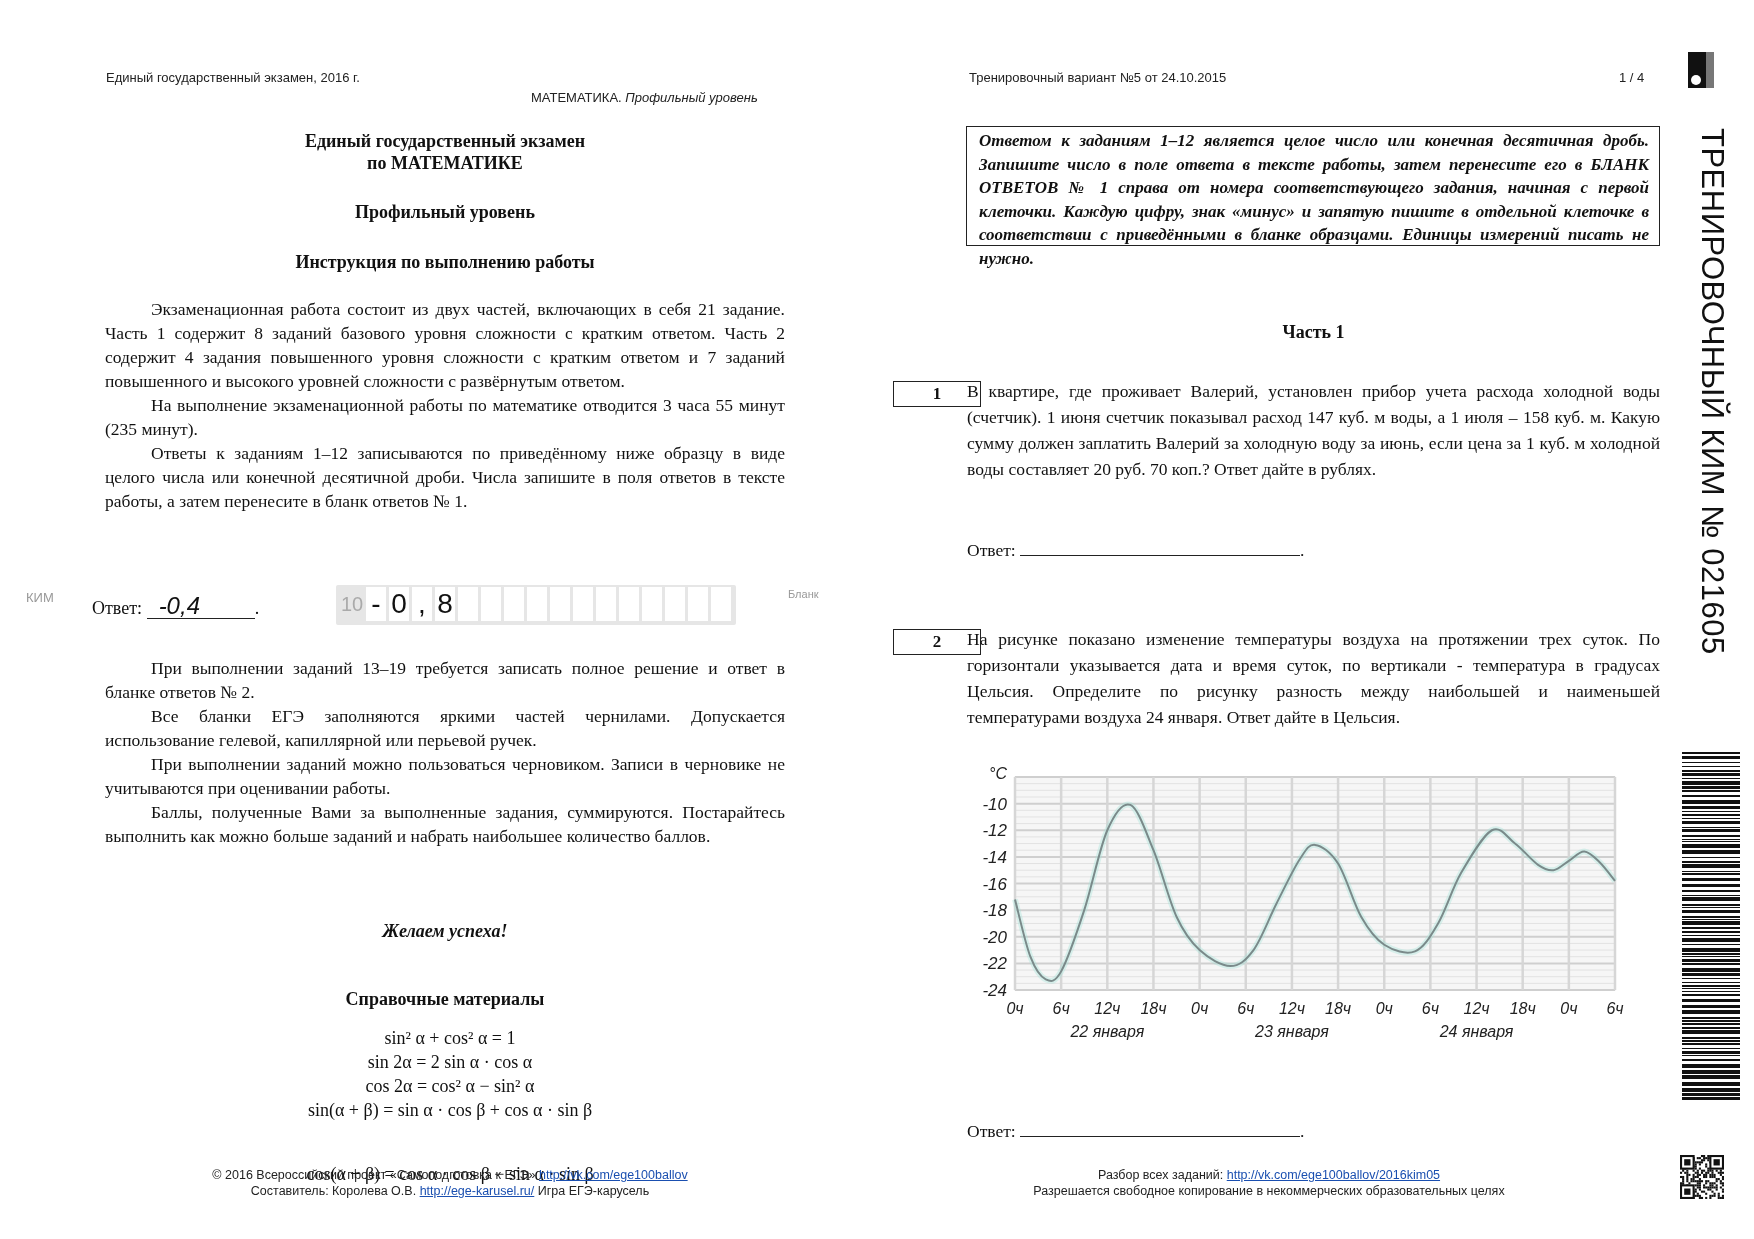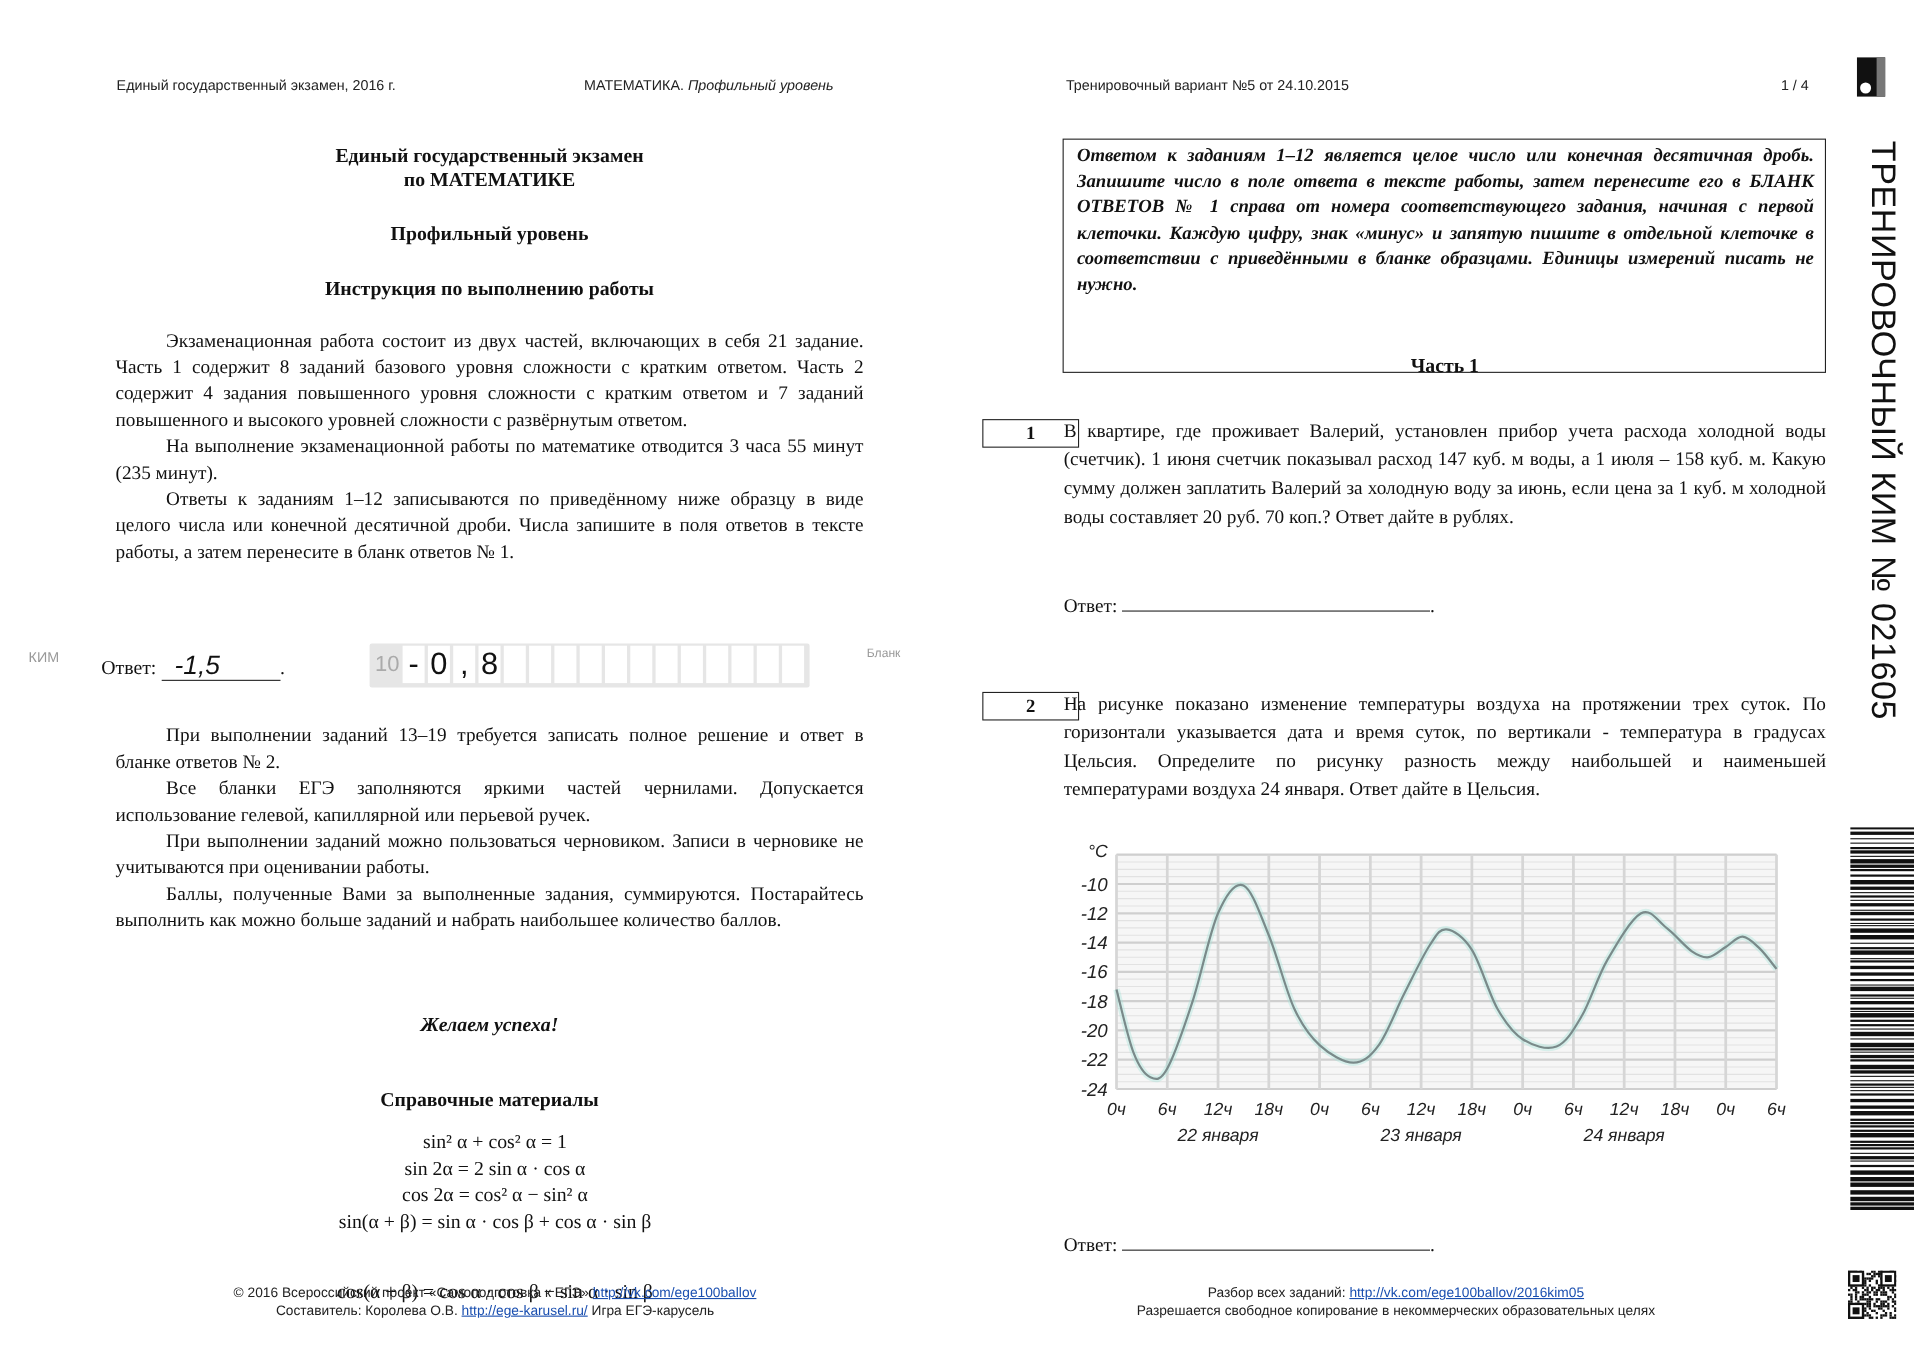--- a/index.html
+++ b/index.html
@@ -3,21 +3,21 @@
 <meta charset="utf-8">
 <style>
   html,body{margin:0;padding:0;background:#fff;}
   body{width:1754px;height:1239px;position:relative;overflow:hidden;color:#111;font-family:"Liberation Serif",serif;}
   .hdr{position:absolute;top:70px;font-family:"Liberation Sans",sans-serif;font-size:13px;color:#222;}
   .hdr i{font-style:italic;}
   .serif{font-family:"Liberation Serif",serif;}
   .lefttitle{position:absolute;left:105px;width:680px;font-weight:bold;font-size:18px;text-align:center;line-height:22px;}
   .para{position:absolute;left:105px;width:680px;font-size:17.5px;line-height:24px;text-align:justify;}
   .para p{margin:0;text-indent:46px;}
-  .instruct{position:absolute;left:966px;top:126px;width:694px;height:213px;border:1.5px solid #222;box-sizing:border-box;padding:2px 10px 0 12px;font-style:italic;font-weight:bold;font-size:17px;line-height:23.6px;text-align:justify;}
+  .instruct{position:absolute;left:966px;top:126px;width:694px;height:120px;border:1.5px solid #222;box-sizing:border-box;padding:2px 10px 0 12px;font-style:italic;font-weight:bold;font-size:17px;line-height:23.6px;text-align:justify;}
   .task-num{position:absolute;left:893px;width:88px;height:26px;border:1.5px solid #222;box-sizing:border-box;text-align:center;font-weight:bold;font-size:17px;line-height:24px;}
   .task-text{position:absolute;left:967px;width:693px;font-size:17.5px;line-height:26px;text-align:justify;}
   .answer{position:absolute;left:967px;font-size:17.5px;}
   .answer .line{display:inline-block;width:280px;border-bottom:1px solid #222;height:18px;vertical-align:baseline;}
   .footer{position:absolute;font-family:"Liberation Sans",sans-serif;font-size:12.5px;color:#222;text-align:center;line-height:16px;}
   .footer a{color:#1a4fb0;text-decoration:underline;}
   .vert{position:absolute;left:1700px;top:128px;width:30px;height:590px;}
   .vert span{position:absolute;left:0;top:0;transform-origin:0 0;transform:translate(30px,0) rotate(90deg);white-space:nowrap;font-family:"Liberation Sans",sans-serif;font-size:31px;color:#111;letter-spacing:0.5px;}
   .formula{position:absolute;left:250px;width:400px;text-align:center;font-size:18px;line-height:24px;font-family:"Liberation Serif",serif;}
   .kim-label{position:absolute;left:26px;top:590px;font-family:"Liberation Sans",sans-serif;font-size:13px;color:#999;}
@@ -28,21 +28,21 @@
   .cells .num{width:28px;font-family:"Liberation Sans",sans-serif;color:#aaa;font-size:20px;line-height:34px;text-align:center;}
   .cells .c{width:20px;height:34px;background:#fff;margin-right:3px;font-family:"Liberation Sans",sans-serif;font-size:28px;line-height:34px;text-align:center;color:#111;}
   .barcode{position:absolute;left:1682px;top:752px;width:58px;height:350px;}
   .qr{position:absolute;left:1680px;top:1155px;width:44px;height:44px;}
   .corner{position:absolute;left:1688px;top:52px;width:26px;height:36px;}
 </style>
 </head>
 <body>
 
 <div class="hdr" style="left:106px;">Единый государственный экзамен, 2016 г.</div>
-<div class="hdr" style="left:531px;"><span>МАТЕМАТИКА.</span> <i>Профильный уровень</i></div>
+<div class="hdr" style="left:531px;margin-top:20px;"><span>МАТЕМАТИКА.</span> <i>Профильный уровень</i></div>
 <div class="hdr" style="left:969px;">Тренировочный вариант №5  от 24.10.2015</div>
 <div class="hdr" style="left:1619px;">1 / 4</div>
 
 <svg class="corner" viewBox="0 0 26 36">
   <rect x="0" y="0" width="26" height="36" fill="#111"></rect>
   <rect x="18" y="0" width="8" height="36" fill="#777"></rect>
   <circle cx="8" cy="28" r="5" fill="#fff"></circle>
 </svg>
 
 <div class="lefttitle" style="top:130px;">
@@ -54,21 +54,21 @@
 
 <div class="para" style="top:297px;">
   <p>Экзаменационная работа состоит из двух частей, включающих в себя 21 задание. Часть 1 содержит 8 заданий базового уровня сложности с кратким ответом. Часть 2 содержит 4 задания повышенного уровня сложности с кратким ответом и 7 заданий повышенного и высокого уровней сложности с развёрнутым ответом.</p>
   <p>На выполнение экзаменационной работы по математике отводится 3 часа 55 минут (235 минут).</p>
   <p>Ответы к заданиям 1–12 записываются по приведённому ниже образцу в виде целого числа или конечной десятичной дроби. Числа запишите в поля ответов в тексте работы, а затем перенесите в бланк ответов № 1.</p>
 </div>
 
 <div class="kim-label">КИМ</div>
 <div class="sample-answer">
   <span>Ответ:</span>
-  <span class="val">-1,5</span>.
+  <span class="val">-0,4</span>.
 </div>
 <div class="cells">
   <div class="num">10</div>
   <div class="c">-</div>
   <div class="c">0</div>
   <div class="c">,</div>
   <div class="c">8</div>
   <div class="c"></div>
   <div class="c"></div>
   <div class="c"></div>

